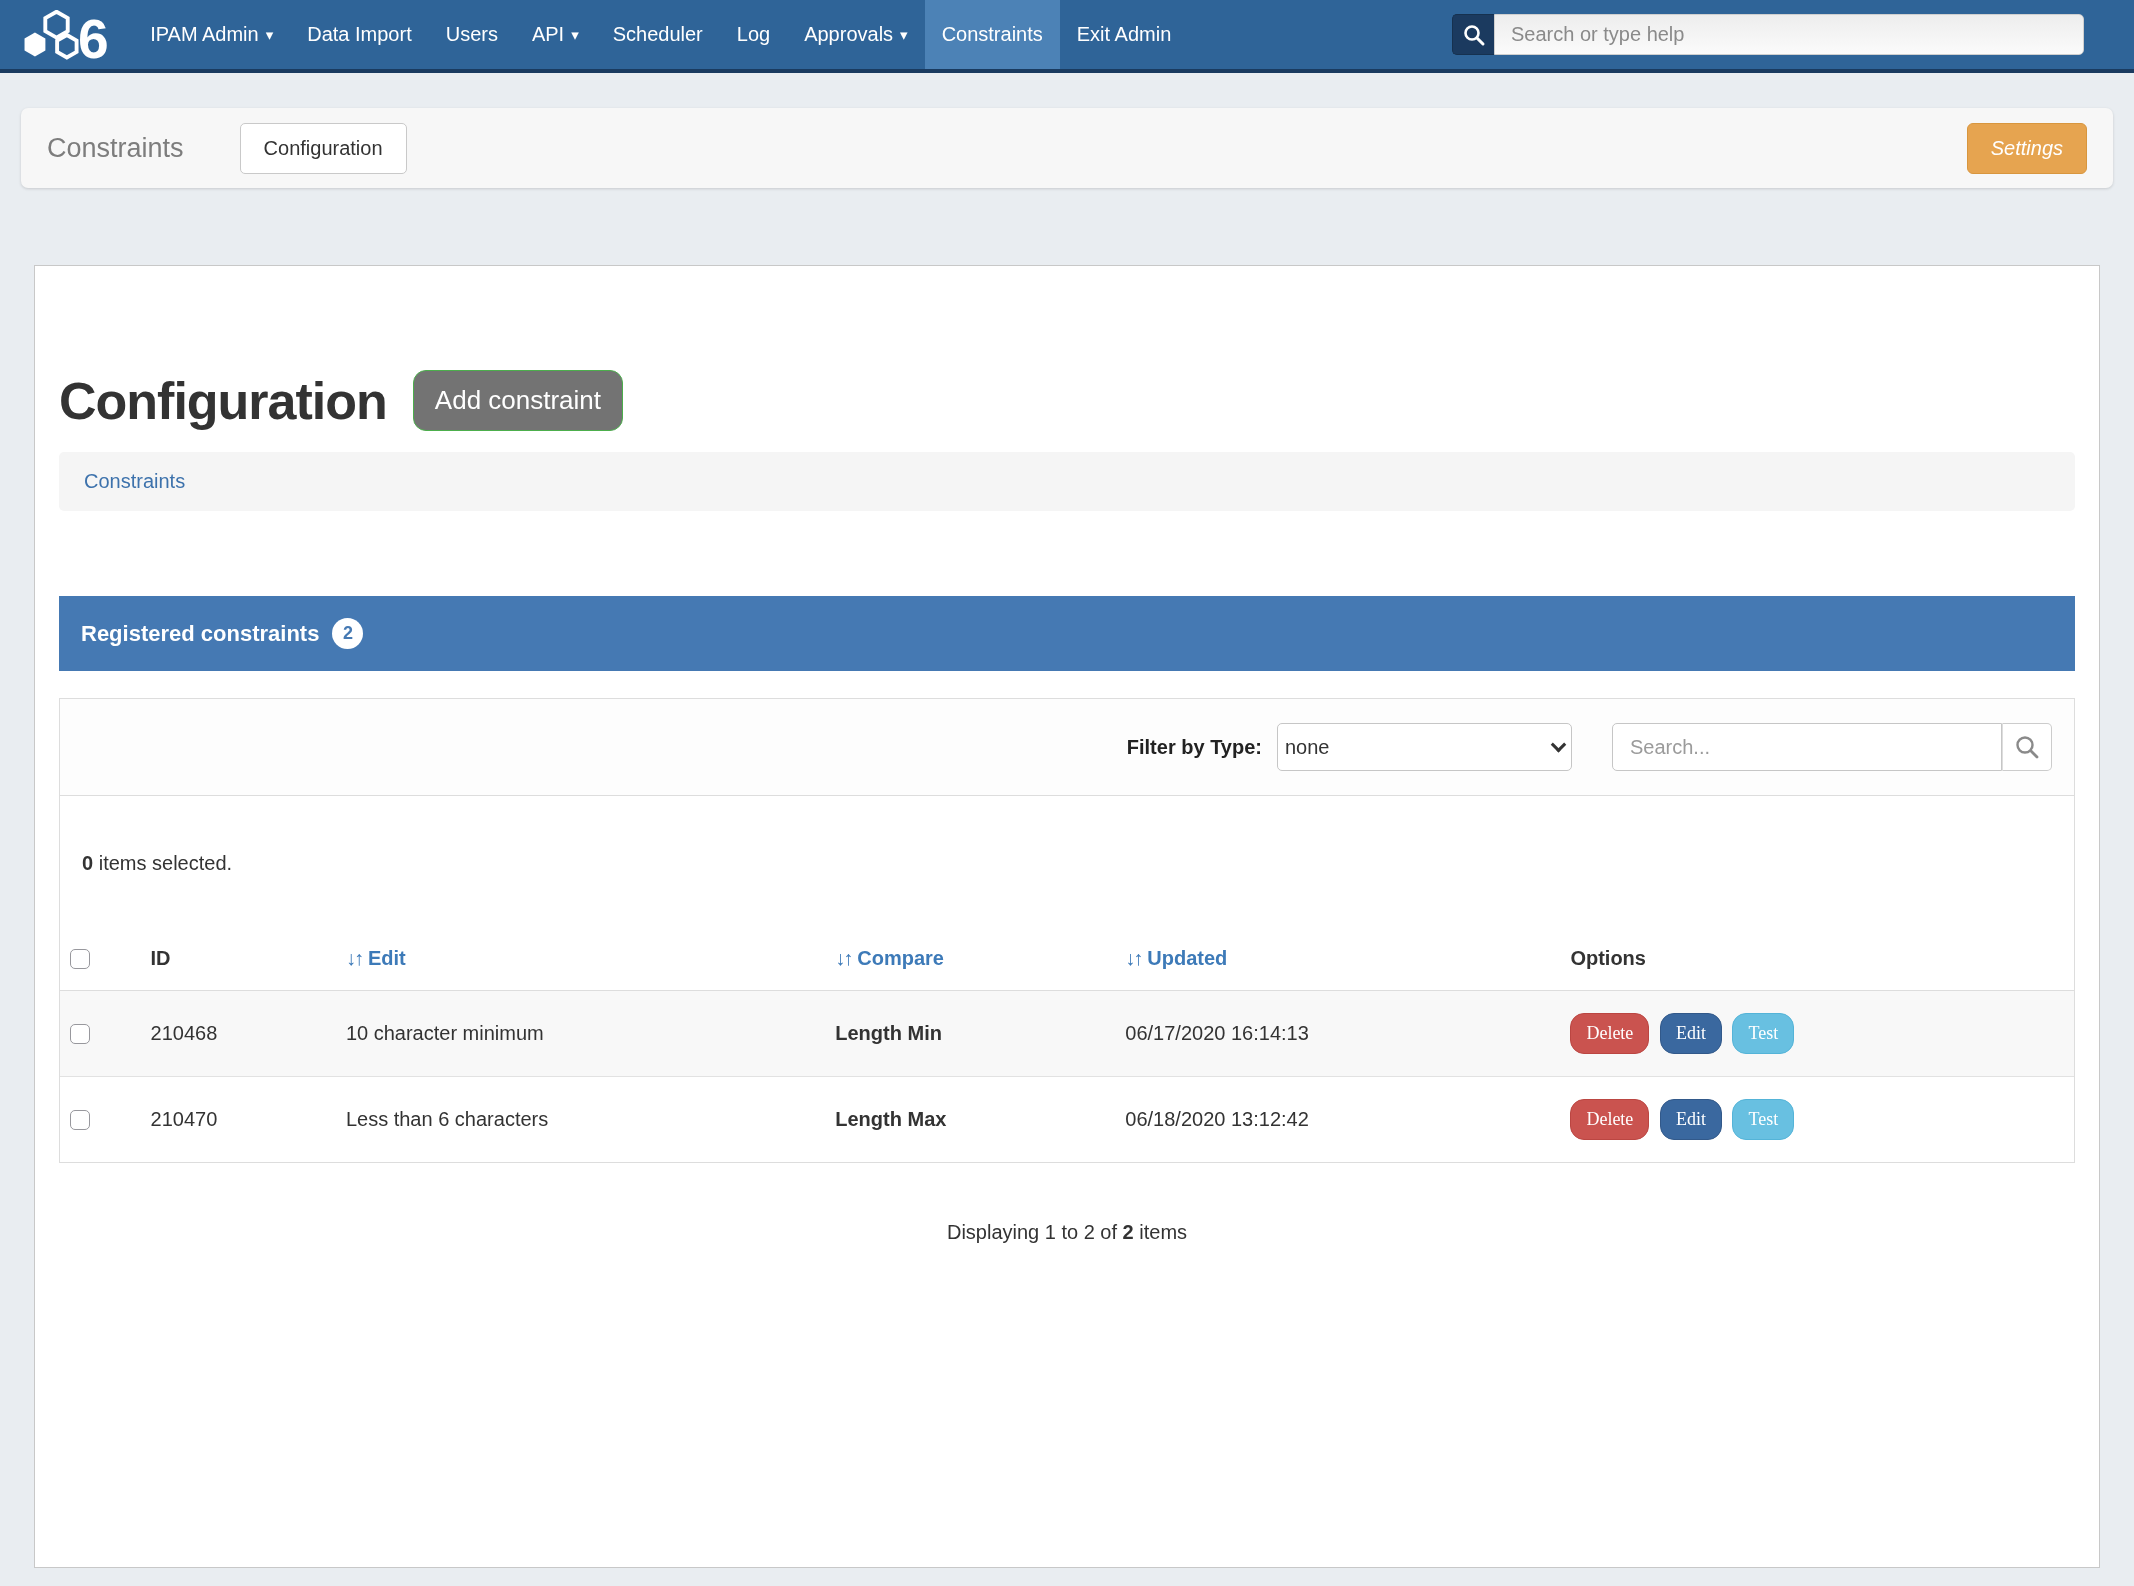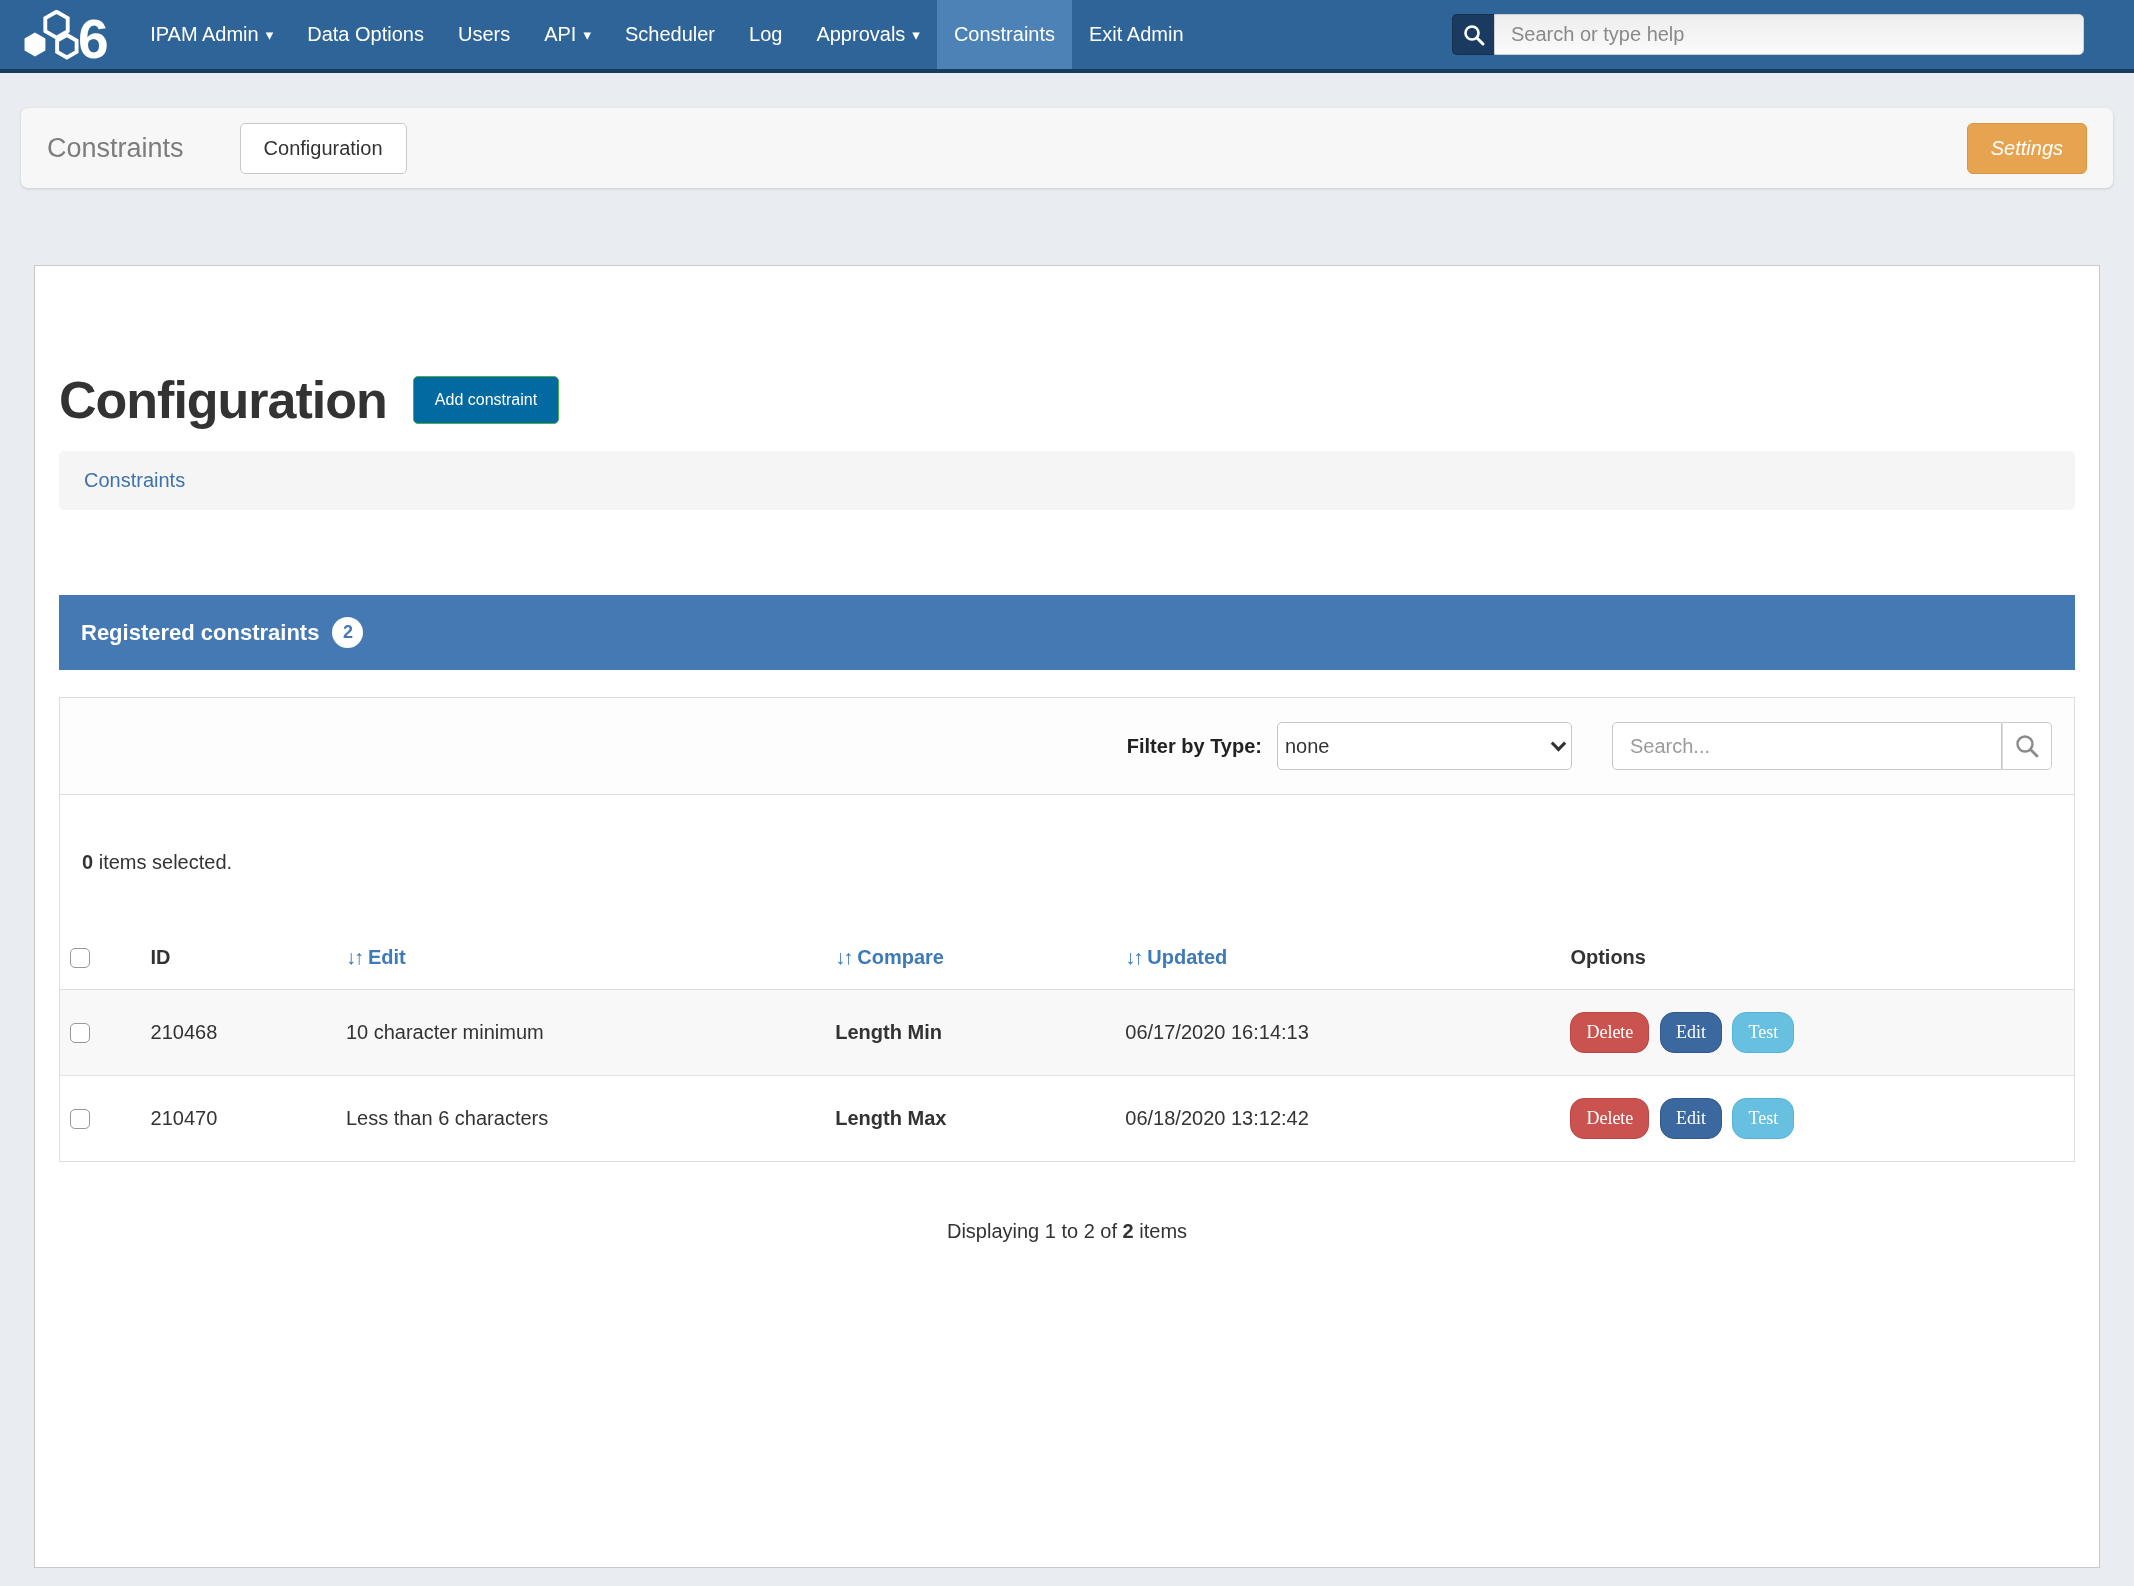--- a/index.html
+++ b/index.html
@@ -108,25 +108,25 @@
     border: 1px solid #c8c8c8;
     padding: 0 24px;
     overflow: hidden;
   }
   .title-row {
     margin-top: 104px;
     display: flex; align-items: center; gap: 26px;
   }
   .page-title { font-size: 52px; font-weight: bold; color: #333; letter-spacing: -1px; }
   .add-button {
-    background: #0369a1;
+    background: #737373;
     border: 1px solid #4cae4c;
-    border-radius: 5px;
+    border-radius: 13px;
     color: #fff;
-    font-size: 16px;
+    font-size: 26px;
     padding: 14px 21px;
     font-family: "Liberation Sans", sans-serif;
     cursor: pointer;
   }
   .breadcrumb-bar {
     margin-top: 21px;
     background: #f5f5f5;
     border-radius: 5px;
     padding: 18px 25px;
   }
@@ -266,21 +266,21 @@
       <polygon points="22,26 34.1,33 34.1,47 22,54 9.9,47 9.9,33" fill="#ffffff"></polygon>
       <text x="72" y="56" font-family="Liberation Sans, sans-serif" font-size="64" font-weight="bold" fill="#ffffff">6</text>
     </svg>
   </div>
   <div class="nav-items">
     <a class="nav-item">
         <span>IPAM Admin</span>
         <span class="nav-caret">▾</span>
       </a>
     <a class="nav-item">
-        <span>Data Options</span>
+        <span>Data Import</span>
       </a>
     <a class="nav-item">
         <span>Users</span>
       </a>
     <a class="nav-item">
         <span>API</span>
         <span class="nav-caret">▾</span>
       </a>
     <a class="nav-item">
         <span>Scheduler</span>

